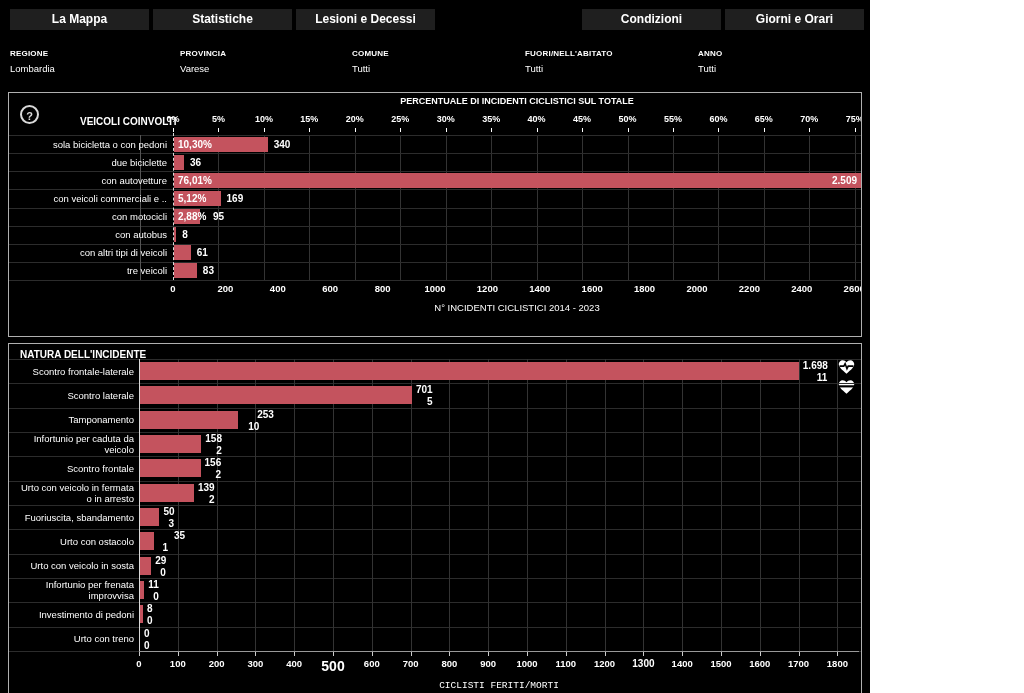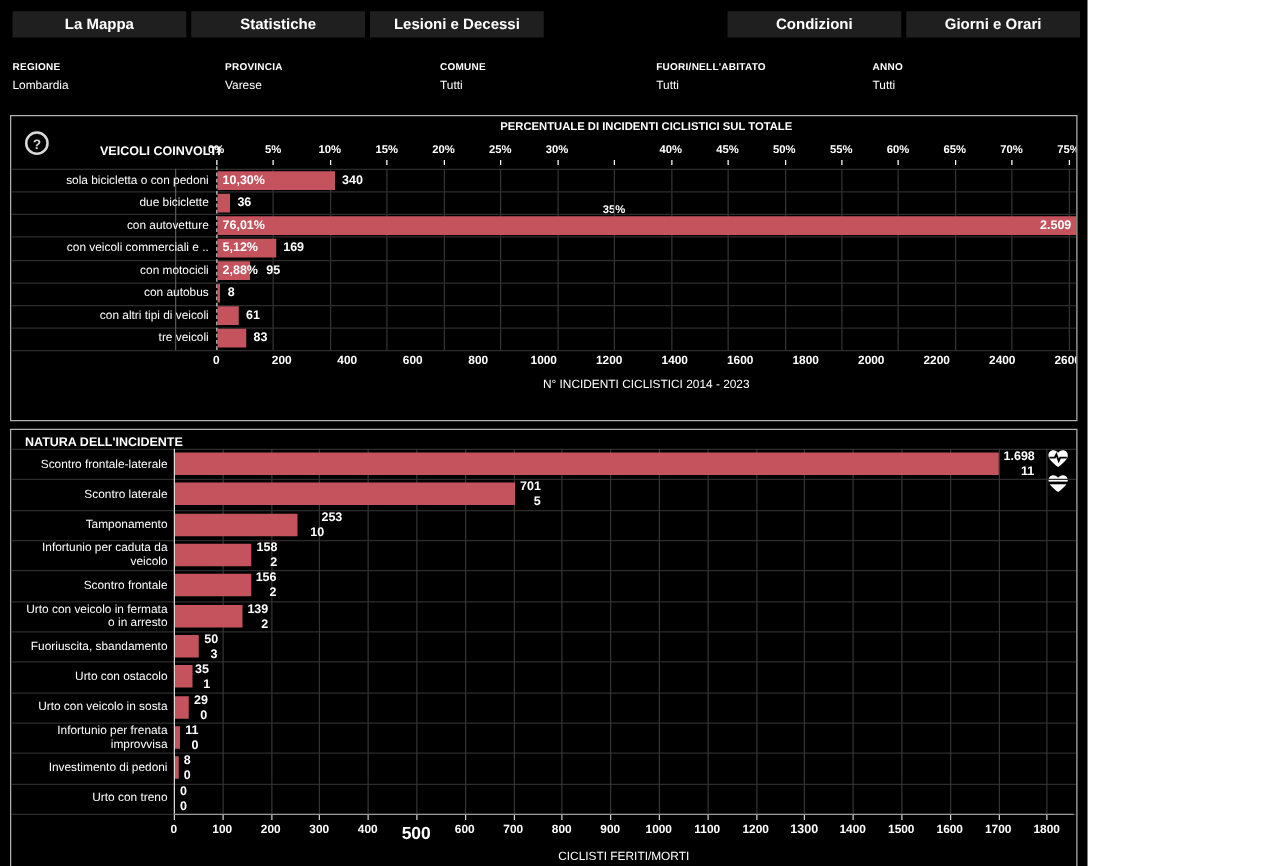--- a/index.html
+++ b/index.html
@@ -94,21 +94,21 @@
         <div class="gridv" style="left: 300.35px; top: 42px; height: 145px;"></div>
         <div class="ticklabel" style="left: 323.8px; top: 21px; width: 44px;">20%</div>
         <div class="tickmark" style="left: 345.8px; top: 35px; height: 4px;"></div>
         <div class="gridv" style="left: 345.8px; top: 42px; height: 145px;"></div>
         <div class="ticklabel" style="left: 369.25px; top: 21px; width: 44px;">25%</div>
         <div class="tickmark" style="left: 391.25px; top: 35px; height: 4px;"></div>
         <div class="gridv" style="left: 391.25px; top: 42px; height: 145px;"></div>
         <div class="ticklabel" style="left: 414.7px; top: 21px; width: 44px;">30%</div>
         <div class="tickmark" style="left: 436.7px; top: 35px; height: 4px;"></div>
         <div class="gridv" style="left: 436.7px; top: 42px; height: 145px;"></div>
-        <div class="ticklabel" style="left: 460.15px; top: 21px; width: 44px; margin-top: 48px;">35%</div>
+        <div class="ticklabel" style="left: 460.15px; top: 21px; width: 44px;">35%</div>
         <div class="tickmark" style="left: 482.15px; top: 35px; height: 4px;"></div>
         <div class="gridv" style="left: 482.15px; top: 42px; height: 145px;"></div>
         <div class="ticklabel" style="left: 505.6px; top: 21px; width: 44px;">40%</div>
         <div class="tickmark" style="left: 527.6px; top: 35px; height: 4px;"></div>
         <div class="gridv" style="left: 527.6px; top: 42px; height: 145px;"></div>
         <div class="ticklabel" style="left: 551.05px; top: 21px; width: 44px;">45%</div>
         <div class="tickmark" style="left: 573.05px; top: 35px; height: 4px;"></div>
         <div class="gridv" style="left: 573.05px; top: 42px; height: 145px;"></div>
         <div class="ticklabel" style="left: 596.5px; top: 21px; width: 44px;">50%</div>
         <div class="tickmark" style="left: 618.5px; top: 35px; height: 4px;"></div>
@@ -188,21 +188,21 @@
       <div class="legend">
         <svg width="19" height="17" viewBox="0 0 24 22">
           <path d="M12 20.3 C5.8 15.2 2 11.9 2 7.9 2 5 4.2 2.8 7 2.8 c2 0 3.9 1 5 2.7 1.1 -1.7 3 -2.7 5 -2.7 2.8 0 5 2.2 5 5.1 0 4 -3.8 7.3 -10 12.4 Z" fill="#ffffff"></path>
           <polyline points="3,10.5 8.5,10.5 10.2,7.2 12.6,13.8 14.2,10.5 21,10.5" stroke="#000000" stroke-width="2" fill="none"></polyline>
         </svg>
         <svg width="19" height="17" viewBox="0 0 24 22">
           <path d="M12 20.3 C5.8 15.2 2 11.9 2 7.9 2 5 4.2 2.8 7 2.8 c2 0 3.9 1 5 2.7 1.1 -1.7 3 -2.7 5 -2.7 2.8 0 5 2.2 5 5.1 0 4 -3.8 7.3 -10 12.4 Z" fill="#ffffff"></path>
           <rect x="1" y="9.4" width="22" height="2.8" fill="#000000"></rect>
         </svg>
       </div>
-      <div class="axis-title" style="left:130px;top:336px;width:720px;">CICLISTI FERITI/MORTI</div>
+      <div class="axis-title" style="left:130px;top:336px;width:720px;font-family:Liberation Mono, monospace;">CICLISTI FERITI/MORTI</div>
     <div class="sep" style="top: 15px; width: 852px;"></div>
         <div class="sep" style="top: 39.33px; width: 852px;"></div>
         <div class="sep" style="top: 63.66px; width: 852px;"></div>
         <div class="sep" style="top: 87.99px; width: 852px;"></div>
         <div class="sep" style="top: 112.32px; width: 852px;"></div>
         <div class="sep" style="top: 136.65px; width: 852px;"></div>
         <div class="sep" style="top: 160.98px; width: 852px;"></div>
         <div class="sep" style="top: 185.31px; width: 852px;"></div>
         <div class="sep" style="top: 209.64px; width: 852px;"></div>
         <div class="sep" style="top: 233.97px; width: 852px;"></div>
@@ -292,21 +292,21 @@
 o in arresto</div>
         <div class="bar" style="left: 131px; top: 139.65px; width: 53.932px; height: 18px;"></div>
         <div class="val2" style="left: 188.932px; top: 137.65px;">139</div>
         <div class="val2" style="top: 149.65px; left: 199.932px;">2</div>
         <div class="cat-label" style="left: 0px; top: 160.98px; width: 125px; height: 24.33px;">Fuoriuscita, sbandamento</div>
         <div class="bar" style="left: 131px; top: 163.98px; width: 19.4px; height: 18px;"></div>
         <div class="val2" style="left: 154.4px; top: 161.98px;">50</div>
         <div class="val2" style="top: 173.98px; left: 159.4px;">3</div>
         <div class="cat-label" style="left: 0px; top: 185.31px; width: 125px; height: 24.33px;">Urto con ostacolo</div>
         <div class="bar" style="left: 131px; top: 188.31px; width: 13.58px; height: 18px;"></div>
-        <div class="val2" style="left: 147px; top: 186.31px;">35</div>
+        <div class="val2" style="left: 165px; top: 186.31px;">35</div>
         <div class="val2" style="top: 198.31px; left: 153.58px;">1</div>
         <div class="cat-label" style="left: 0px; top: 209.64px; width: 125px; height: 24.33px;">Urto con veicolo in sosta</div>
         <div class="bar" style="left: 131px; top: 212.64px; width: 11.252px; height: 18px;"></div>
         <div class="val2" style="left: 146.252px; top: 210.64px;">29</div>
         <div class="val2" style="top: 222.64px; left: 151.252px;">0</div>
         <div class="cat-label" style="left: 0px; top: 233.97px; width: 125px; height: 24.33px;">Infortunio per frenata
 improvvisa</div>
         <div class="bar" style="left: 131px; top: 236.97px; width: 4.268px; height: 18px;"></div>
         <div class="val2" style="left: 139.268px; top: 234.97px;">11</div>
         <div class="val2" style="top: 246.97px; left: 144.268px;">0</div>

